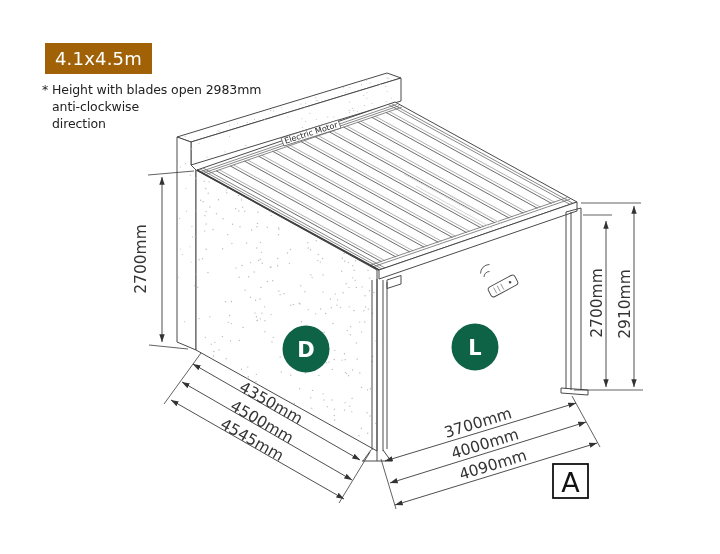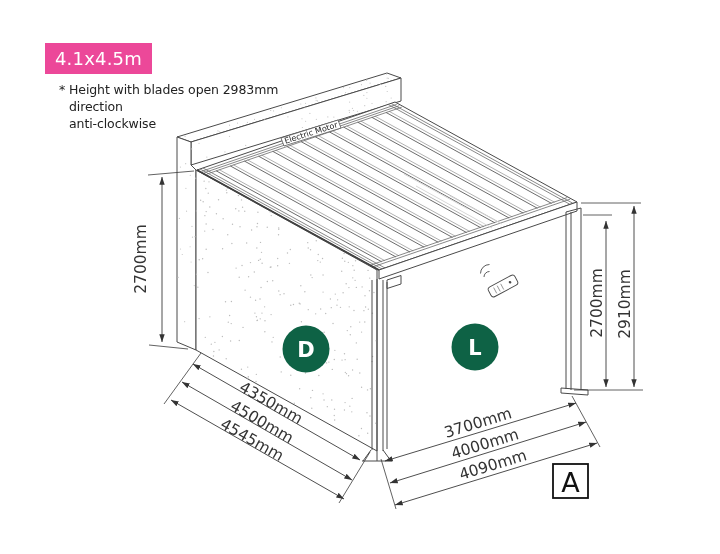--- a/index.html
+++ b/index.html
@@ -1,42 +1,42 @@
 <!DOCTYPE html>
 <html><head>
 <meta charset="utf-8">
 <style>
   html,body{margin:0;padding:0;background:#fff;}
   .stage{position:relative;width:720px;height:554px;background:#ffffff;overflow:hidden;
          font-family:"DejaVu Sans", sans-serif;}
   .badge{position:absolute;left:45px;top:43px;width:107px;height:31px;
          display:flex;align-items:center;justify-content:center;
          color:#fff;font-size:18px;letter-spacing:.2px;}
-  .notes{position:absolute;left:59px;top:81px;width:240px;color:#222;
+  .notes{position:absolute;left:42px;top:81px;width:240px;color:#222;
          font-size:12.5px;line-height:17px;letter-spacing:-0.1px;}
   .notes .indent{padding-left:10px;}
   svg{position:absolute;left:0;top:0;}
   svg text{font-family:"DejaVu Sans", sans-serif;}
   .dimtxt{font-size:15.5px;fill:#333;}
   .struct{stroke:#4a4a4a;stroke-width:1;fill:#fff;}
   .sline{stroke:#4a4a4a;stroke-width:1;fill:none;}
   .dim{stroke:#3a3a3a;stroke-width:0.9;fill:none;}
   .ext{stroke:#3a3a3a;stroke-width:0.8;fill:none;}
 </style>
 </head>
 <body>
 
 <div class="stage">
 
-  <div class="badge" style="background-color: #ec4899;">4.1x4.5m</div>
+  <div class="badge" style="background-color: #a16207;">4.1x4.5m</div>
 
   <div class="notes">
     <div>* Height with blades open 2983mm</div>
+    <div class="indent">anti-clockwise</div>
     <div class="indent">direction</div>
-    <div class="indent">anti-clockwise</div>
   </div>
 
   <svg width="720" height="554" viewBox="0 0 720 554">
     <defs>
       <marker id="ah" viewBox="0 0 9 7" markerWidth="9" markerHeight="7" refX="8.6" refY="3.5" orient="auto-start-reverse">
         <path d="M0,0.5 L8.8,3.5 L0,6.5 Z" fill="#333"></path>
       </marker>
     </defs>
 
     <g>

